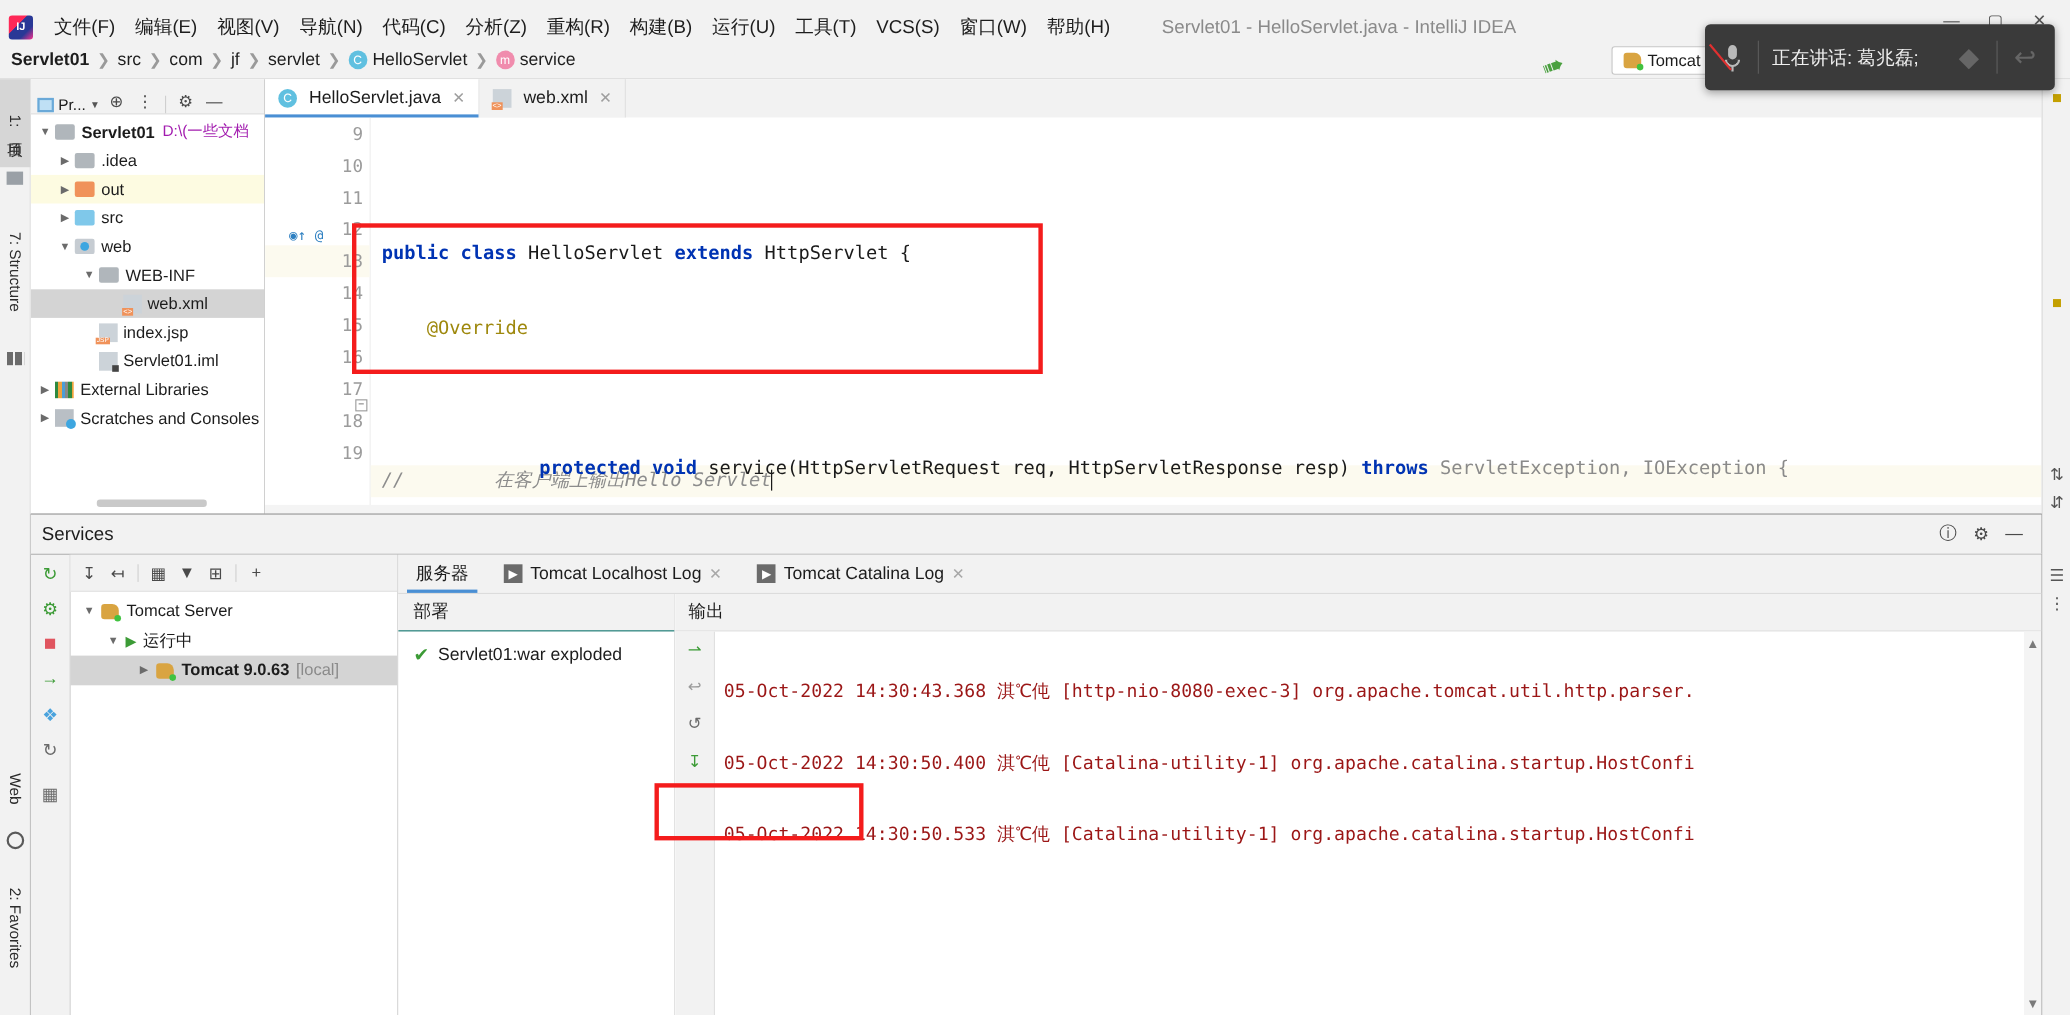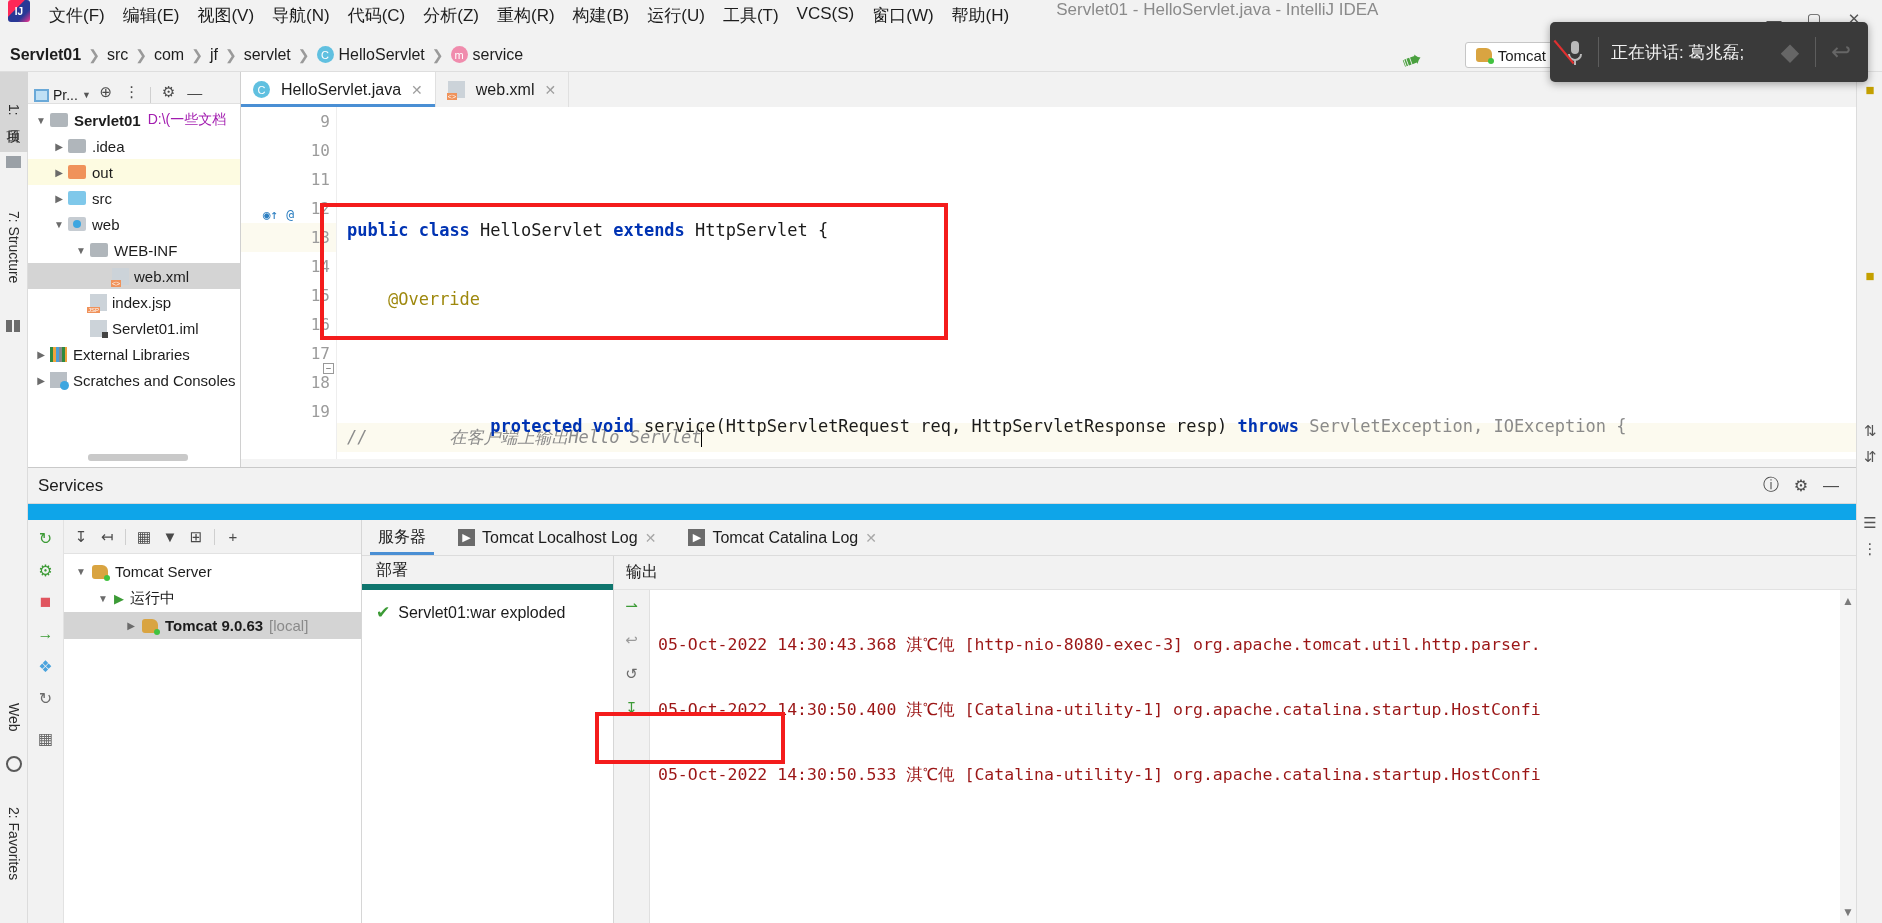--- a/index.html
+++ b/index.html
@@ -10,21 +10,21 @@
     font-family: "Liberation Sans", "DejaVu Sans", sans-serif;
     font-size: 15px;
     color: #1c1c1c;
   }
   .app { position: relative; width: 1882px; height: 923px; }
 
   
   .menubar {
     position: absolute; top: 0; left: 0; right: 0; height: 50px;
     background: #f2f2f2;
-    display: flex; align-items: flex-start;
+    display: flex; align-items: center;
     border-bottom: 1px solid #e4e4e4;
   }
   .ij-logo {
     width: 22px; height: 22px; margin: 0 10px 0 8px;
     border-radius: 3px;
     background: linear-gradient(135deg, #fe2857 0%, #fe2857 38%, #293896 39%, #293896 70%, #ff318c 100%);
     position: relative; flex: none;
   }
   .ij-logo::after {
     content: "IJ"; position: absolute; inset: 0;
@@ -192,22 +192,22 @@
   .right-strip {
     position: absolute; top: 72px; right: 0; width: 26px; bottom: 0;
     background: #f2f2f2; border-left: 1px solid #dcdcdc;
   }
   .rs-ico { width:26px;height:26px;display:flex;align-items:center;justify-content:center;
             color:#555;font-size:15px; }
 
   
   .services {
     position: absolute; left: 28px; right: 26px; top: 467px; bottom: 0;
-    background: #0ea5e9; border-top: 1px solid #c9c9c9;
-    display: flex; flex-direction: column; gap: 16px;
+    background: #404040; border-top: 1px solid #c9c9c9;
+    display: flex; flex-direction: column;
   }
   .svc-header {
     height: 36px; display: flex; align-items: center; padding: 0 10px;
     font-size: 17px; border-bottom: 1px solid #d9d9d9; background: #f2f2f2;
   }
   .svc-header .spacer { flex: 1; }
   .svc-header .h-ico { width: 30px; text-align: center; color: #4a4a4a; font-size: 16px; }
   .svc-body { flex: 1; display: flex; overflow: hidden; }
 
   .svc-actions {
@@ -234,21 +234,21 @@
   .svc-tab.active::after { content:""; position:absolute;left:8px;right:8px;bottom:0;height:3px;
                            background:#4a8fd4; }
   .run-sq { width:17px;height:17px;background:#6b6b6b;color:#fff;font-size:11px;
             display:flex;align-items:center;justify-content:center;flex:none; }
   .svc-tab .x { color:#a8a8a8;font-size:14px; }
   .svc-split { flex: 1; display: flex; overflow: hidden; }
 
   .deploy-col { width: 252px; border-right: 1px solid #d6d6d6; display:flex;flex-direction:column;
                 background:#fff; }
   .col-title { height: 34px; display:flex;align-items:center;padding:0 14px;font-size:16px;
-               background:#f2f2f2; border-bottom: 6px solid #0f766e; }
+               background:#f2f2f2; border-bottom: 1px solid #0f766e; }
   .deploy-item { display:flex;align-items:center;gap:8px;padding:12px 14px;font-size:16px; }
   .chk { color:#3c9b36;font-size:17px;font-weight:bold; }
 
   .output-col { flex: 1; display: flex; flex-direction: column; background:#fff; min-width:0; }
   .out-head { height: 34px; display:flex;align-items:center;padding:0 12px;font-size:16px;
               background:#f2f2f2;border-bottom:1px solid #e2e2e2; }
   .out-body { flex:1; display:flex; overflow:hidden; }
   .out-gutter { width: 36px; background:#f2f2f2; border-right:1px solid #e0e0e0;
                 display:flex;flex-direction:column;align-items:center;gap:14px;padding-top:6px; }
   .og { width:20px;height:20px;display:flex;align-items:center;justify-content:center;font-size:15px; }

